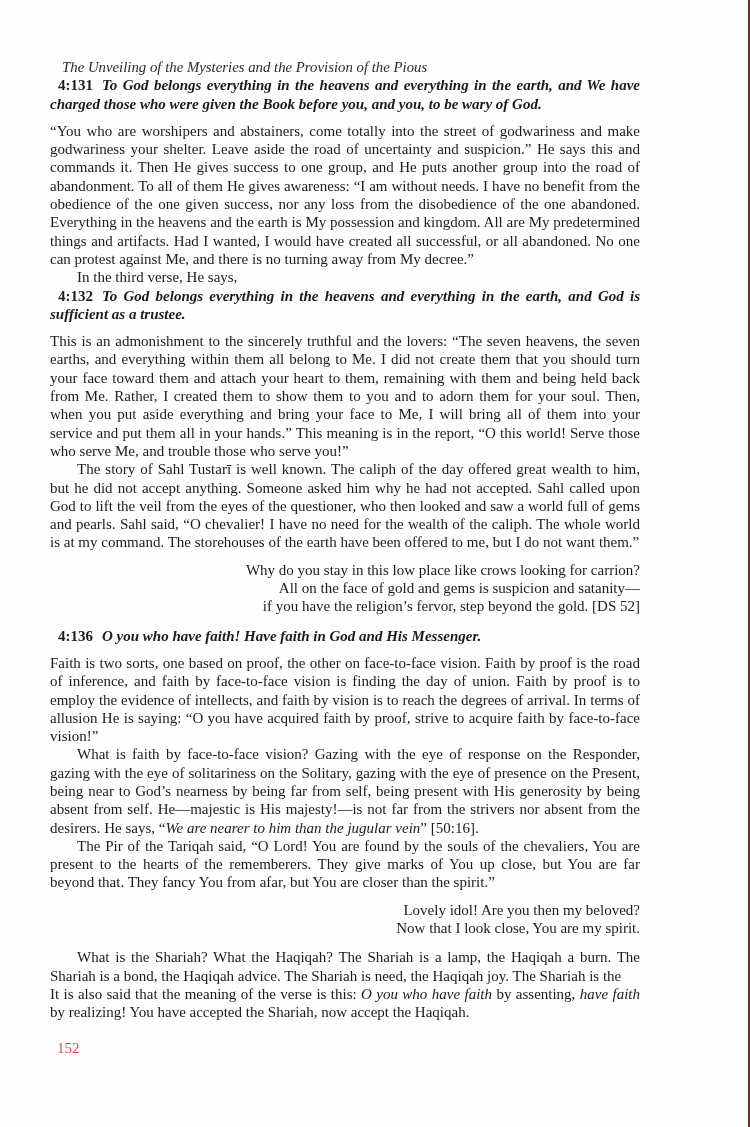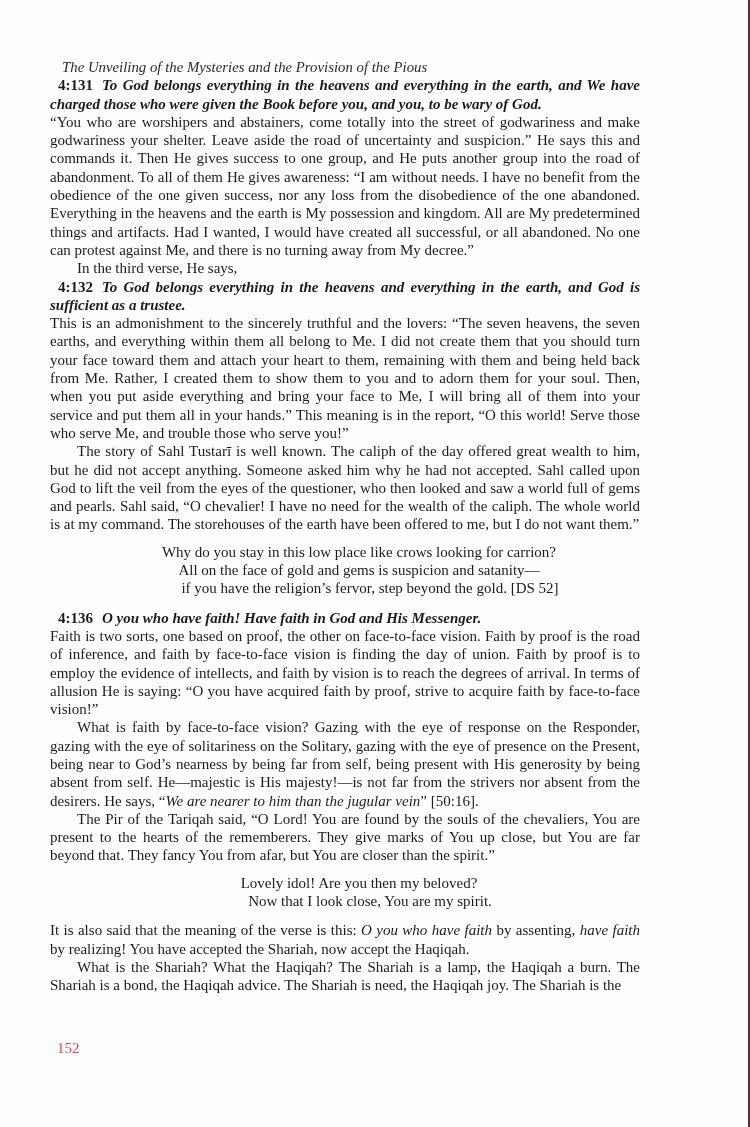--- a/index.html
+++ b/index.html
@@ -27,24 +27,24 @@
     text-align:left;
   }
   .heading {
     font-weight:bold;
     margin-top:13px;
     text-align:justify;
   }
   .heading .vnum { font-style:normal; margin-right:9px;margin-left:8px; }
   .heading .vtext { font-style:italic; }
   p.body { margin:0; }
-  p.after-head { margin-top:0; }
+  p.after-head { margin-top:9px; }
   .indent { text-indent:27px; }
   .it { font-style:italic; }
-  .poem { margin:9px 0 11px 0; text-align:center; }
+  .poem { margin:9px 0 11px 0; text-align:right; }
   .poem .pl  { padding-left:28px; }
   .poem .pl2 { padding-left:50px; }
   .page-number {
     position:absolute;
     left:57px; top:1040px;
     font-size:15px;
     color:#ef4444;
   }
   .edge-line {
     position:absolute;
@@ -83,21 +83,21 @@
 
     <p class="body indent"><span>What is faith by face-to-face vision?  Gazing with the eye of response on the Responder, gazing with the eye of solitariness on the Solitary, gazing with the eye of presence on the Present, being near to God’s nearness by being far from self, being present with His generosity by being absent from self.   He—majestic is His majesty!—is not far from the strivers nor absent from the desirers.  He says, “</span><span class="it">We are nearer to him than the jugular vein</span><span>” [50:16].</span></p>
 
     <p class="body indent">The Pir of the Tariqah said, “O Lord!  You are found by the souls of the chevaliers, You are present to the hearts of the rememberers.  They give marks of You up close, but You are far beyond that.  They fancy You from afar, but You are closer than the spirit.”</p>
 
     <div class="poem">
       <div class="pl">Lovely idol!  Are you then my beloved?</div>
       <div class="pl2">Now that I look close, You are my spirit.</div>
     </div>
 
+    <p class="body indent">What is the Shariah?  What the Haqiqah?  The Shariah is a lamp, the Haqiqah a burn.  The Shariah is a bond, the Haqiqah advice.  The Shariah is need, the Haqiqah joy.  The Shariah is the</p>
+
     <p class="body"><span>It is also said that the meaning of the verse is this:  </span><span class="it">O you who have faith</span><span> by assenting, </span><span class="it">have faith</span><span> by realizing!  You have accepted the Shariah, now accept the Haqiqah.</span></p>
-
-    <p class="body indent">What is the Shariah?  What the Haqiqah?  The Shariah is a lamp, the Haqiqah a burn.  The Shariah is a bond, the Haqiqah advice.  The Shariah is need, the Haqiqah joy.  The Shariah is the</p>
 
   </div>
 
   <div class="page-number">152</div>
   <div class="edge-line"></div>
 </div>
 
 </body></html>

